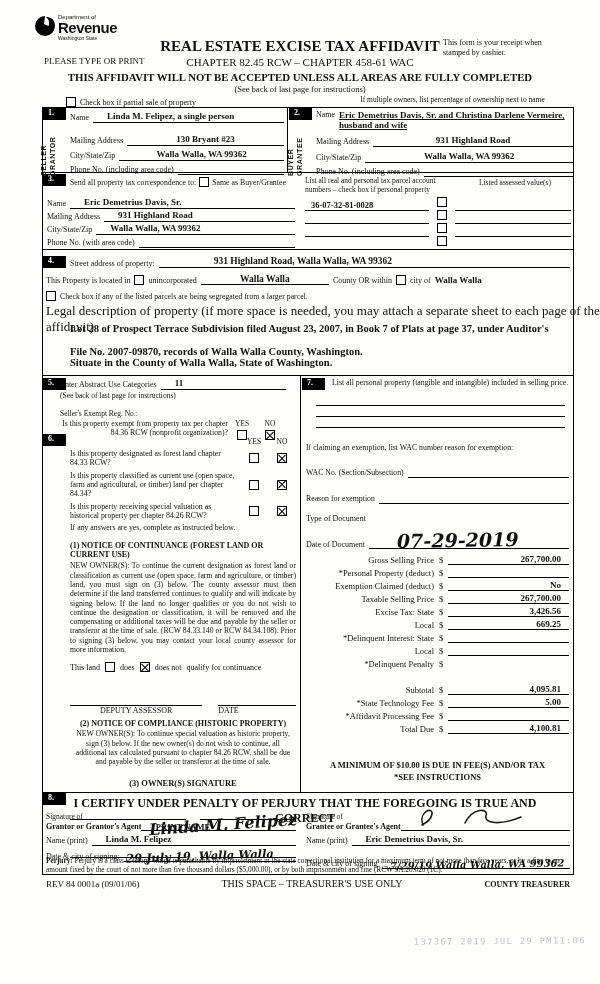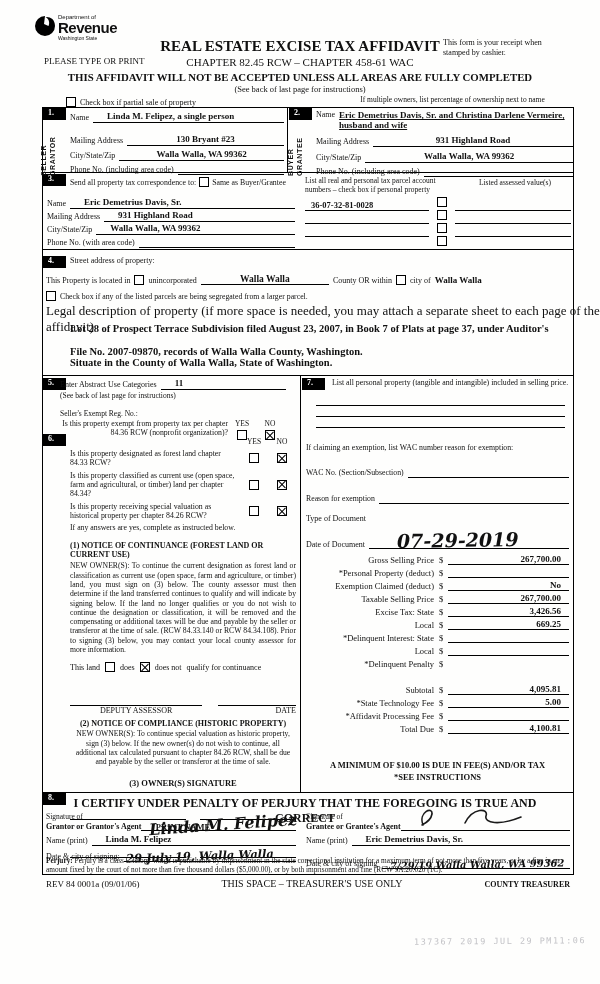--- a/index.html
+++ b/index.html
@@ -201,20 +201,21 @@
     </div>
     <div class="prow">
       <span class="pval"></span>
       <span class="pcb"><span class="cb"></span></span>
       <span class="pline"></span>
     </div>
   </div>
 
   <div class="abs frow" style="left:70px;top:256px;width:500px;">
     <span class="lbl">Street address of property:</span>
+    <span class="fill left" style="font-size:9.5px;padding-left:55px;">931 Highland Road, Walla Walla, WA  99362</span>
   </div>
   <div class="abs" style="left:46px;top:274px;width:524px;font-size:8px;display:flex;align-items:flex-end;gap:4px;white-space:nowrap;">
     <span>This Property is located in</span>
     <span class="cb"></span>
     <span>unincorporated</span>
     <span style="width:128px;border-bottom:1px solid #000;text-align:center;font-weight:bold;font-size:9.5px;">Walla Walla</span>
     <span>County OR  within</span>
     <span class="cb"></span>
     <span>city of</span>
     <span class="bold" style="font-size:9px;">Walla Walla</span>
@@ -298,21 +299,21 @@
       <span>does not</span>
       <span>qualify for continuance</span>
     </div>
 
     <div style="display:flex;gap:16px;margin-top:23px;">
       <span style="flex:1.7;border-bottom:1px solid #000;min-height:10px;"></span>
       <span style="flex:1;border-bottom:1px solid #000;min-height:10px;"></span>
     </div>
     <div style="display:flex;gap:16px;font-size:8px;">
       <span style="flex:1.7;text-align:center;">DEPUTY ASSESSOR</span>
-      <span style="flex:1;text-align:right;">DATE</span>
+      <span style="flex:1;text-align:left;">DATE</span>
     </div>
 
     <div class="bold ctr" style="font-size:8px;margin-top:4px;">(2) NOTICE OF COMPLIANCE (HISTORIC PROPERTY)</div>
     <div class="ctr" style="font-size:7.7px;line-height:9.3px;margin-top:1px;">NEW OWNER(S):  To continue special valuation as historic property, sign (3) below.  If the new owner(s) do not wish to continue, all additional tax calculated pursuant to chapter 84.26 RCW, shall be due and payable by the seller or transferor at the time of sale.</div>
     <div class="bold ctr" style="font-size:8.5px;margin-top:11px;">(3)  OWNER(S) SIGNATURE</div>
     <div style="display:flex;gap:14px;margin-top:21px;">
       <span style="flex:1.2;border-bottom:1px solid #000;min-height:10px;"></span>
       <span style="flex:1;border-bottom:1px solid #000;min-height:10px;"></span>
     </div>
     <div class="bold ctr" style="font-size:8.5px;margin-top:2px;">PRINT NAME</div>

